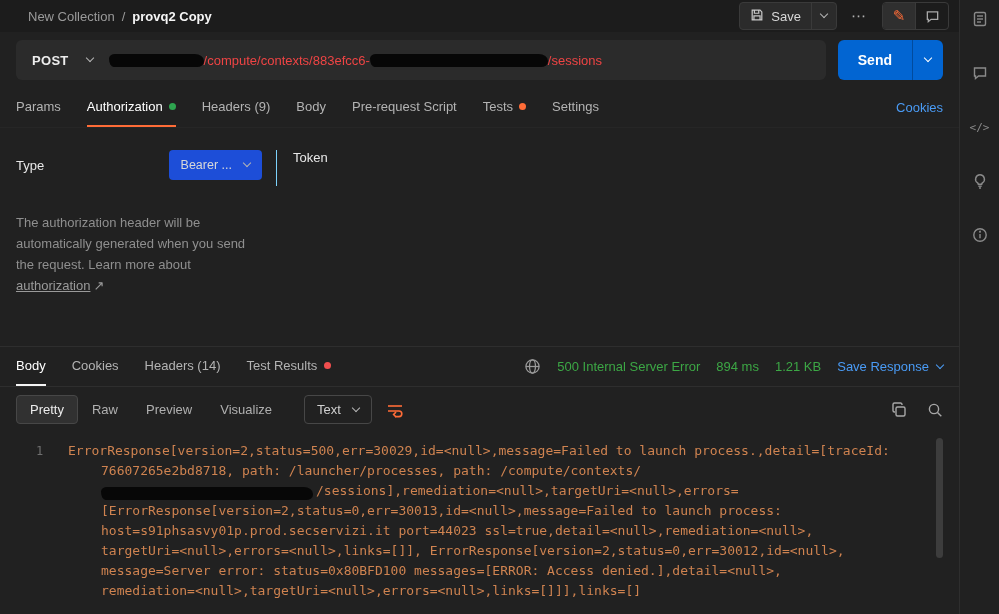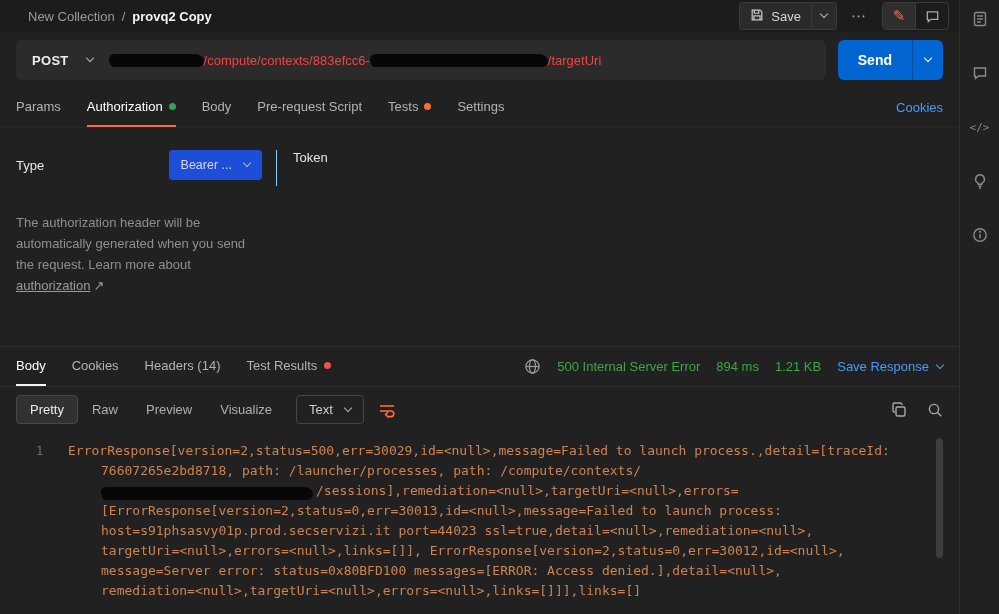--- a/index.html
+++ b/index.html
@@ -90,21 +90,21 @@
   .status-green { color:#3ca745; }
   .save-response { color:#4a9bf5; display:flex; align-items:center; cursor:pointer; }
   .save-response .chev { color:#4a9bf5; margin-left:8px; }
   .globe { width:17px; height:17px; }
   .globe svg { stroke:#9a9a9a; fill:none; stroke-width:1.2; }
 
   
   .resp-toolbar { flex:0 0 46px; border-top:1px solid #2e2e2e; display:flex; align-items:center; padding:0 16px; }
   .view-tab { padding:6px 13px; color:#b0b0b0; cursor:pointer; border:1px solid transparent; border-radius:4px; }
   .view-tab.active { background:#313131; border-color:#474747; color:#ececec; }
-  .fmt-select { margin-left:10px; border:1px solid #474747; border-radius:4px; padding:6px 12px; display:flex; align-items:center; gap:12px; color:#d0d0d0; cursor:pointer; }
+  .fmt-select { margin-left:18px; border:1px solid #474747; border-radius:4px; padding:6px 12px; display:flex; align-items:center; gap:12px; color:#d0d0d0; cursor:pointer; }
   .wrap-btn { margin-left:14px; cursor:pointer; display:flex; align-items:center; }
   .wrap-btn svg { stroke:#ff6c37; fill:none; stroke-width:1.6; }
   .tool-right { margin-left:auto; display:flex; align-items:center; gap:20px; }
   .tool-ic { cursor:pointer; display:flex; }
   .tool-ic svg { stroke:#a8a8a8; fill:none; stroke-width:1.4; }
 
   
   .resp-body { flex:1; position:relative; font-family:"DejaVu Sans Mono", monospace; font-size:13px; line-height:20px; color:#cf8350; padding-top:9px; overflow:hidden; }
   .linenum { position:absolute; left:36px; top:9px; color:#6f6f6f; font-size:12px; }
   .code { padding-left:68px; padding-right:60px; }
@@ -156,41 +156,44 @@
       <div class="url-shell">
         <div class="method">
           <span>POST</span>
           <span class="chev"></span>
         </div>
         <div class="url-input">
           <span class="redact" style="width:95px"></span>
             <span>/compute/contexts/</span>
             <span>883efcc6-</span>
             <span class="redact" style="width:178px"></span>
-            <span>/targetUri</span>
+            <span>/sessions</span>
         </div>
       </div>
       <div class="send-btn">
         <div class="send-main">
             <span>Send</span>
           </div>
         <div class="send-div"></div>
         <div class="send-chev">
             <span class="chev"></span>
           </div>
       </div>
     </div>
 
     <div class="req-tabs">
       <div class="rtab">
           <span>Params</span>
         </div>
       <div class="rtab active">
           <span>Authorization</span>
           <span class="dot green"></span>
+        </div>
+      <div class="rtab">
+          <span>Headers (9)</span>
         </div>
       <div class="rtab">
           <span>Body</span>
         </div>
       <div class="rtab">
           <span>Pre-request Script</span>
         </div>
       <div class="rtab">
           <span>Tests</span>
           <span class="dot orange"></span>

